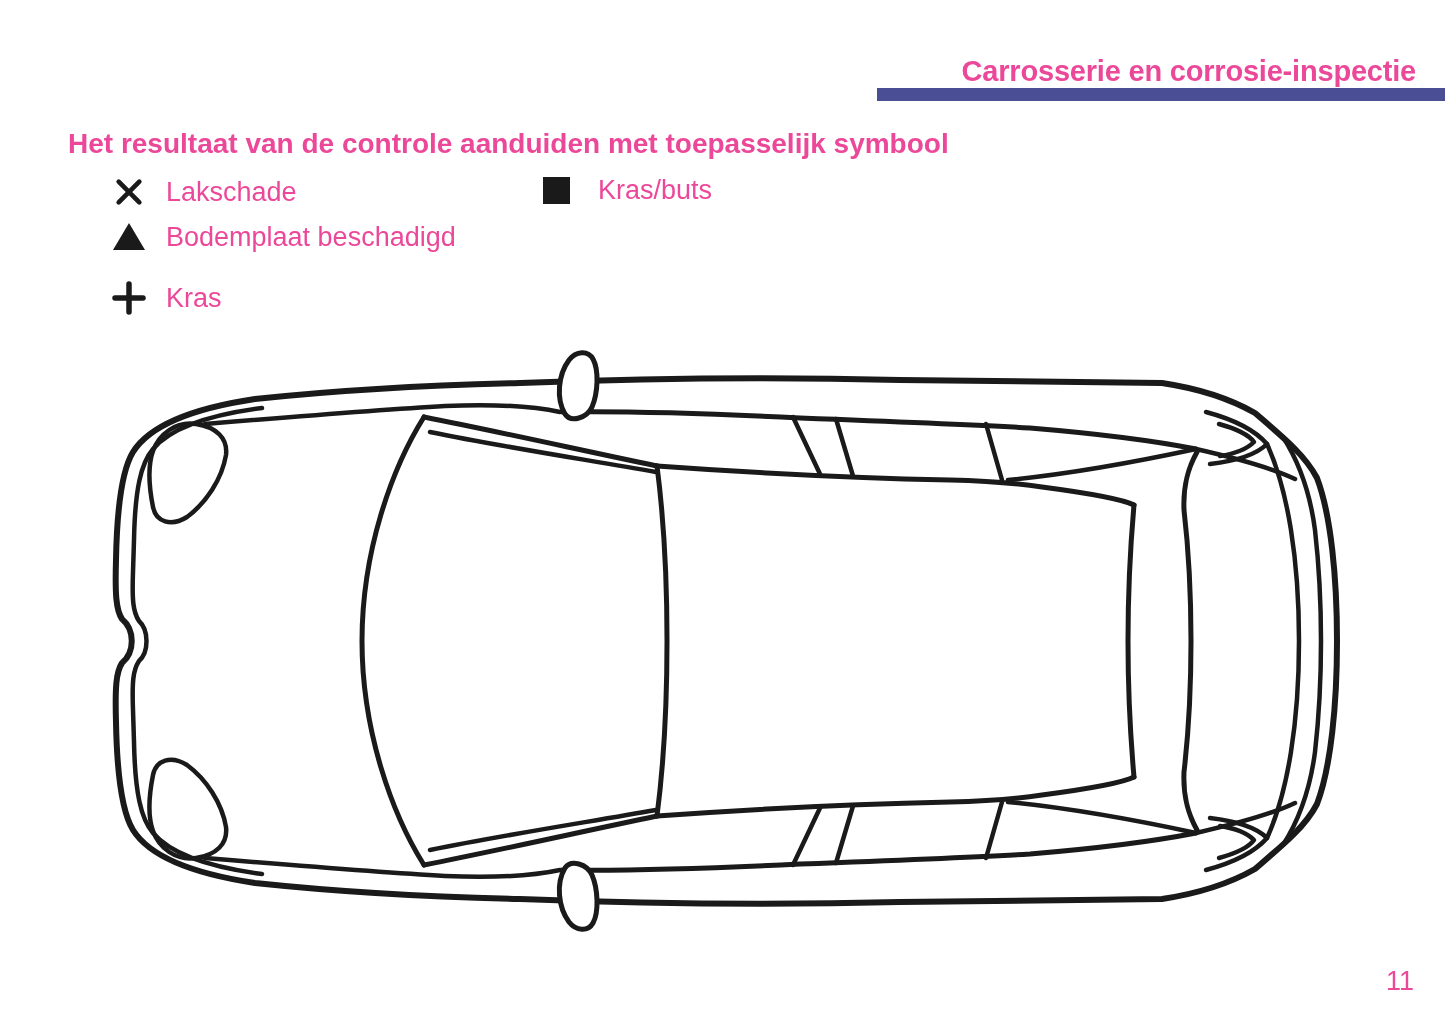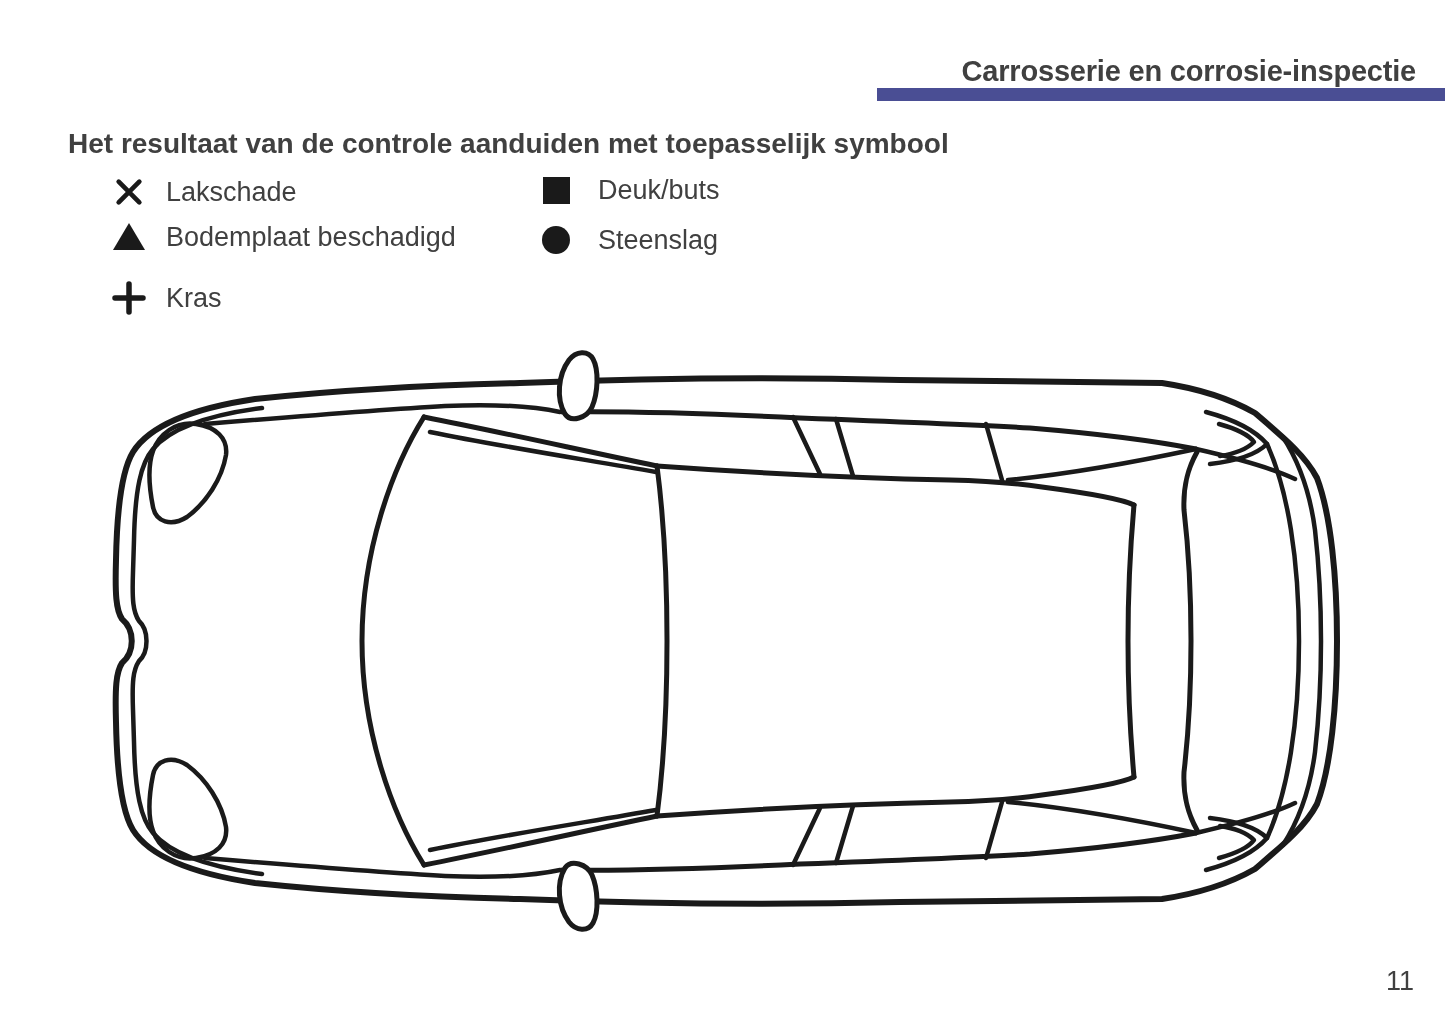--- a/index.html
+++ b/index.html
@@ -1,21 +1,21 @@
 <!DOCTYPE html>
 <html><head>
 <meta charset="utf-8">
 <style>
   html,body{margin:0;padding:0;background:#fff;}
   .page{
     position:relative;
     width:1445px;height:1018px;
     background:#ffffff;
     font-family:"Liberation Sans", sans-serif;
-    color:#404040;
+    color:#ec4899;
     overflow:hidden;
   }
   .title{
     position:absolute;
     top:55px;right:29px;
     font-size:29px;font-weight:bold;
     letter-spacing:-0.2px;
     white-space:nowrap;
   }
   .title-bar{
@@ -94,31 +94,23 @@
     </span>
     <span class="lbl">Kras</span>
   </div>
 
   <div class="legend-item c2" style="left:538px;top:172px;">
     <span class="sym">
       <svg width="29" height="29" viewBox="0 0 29 29">
           <rect class="solid" x="1" y="1" width="27" height="27"></rect>
         </svg>
     </span>
-    <span class="lbl">Deuk/buts</span>
-  </div>
-
-  <div class="legend-item c2" style="left:538px;top:222px;">
-    <span class="sym">
-      <svg width="30" height="30" viewBox="0 0 30 30">
-          <circle class="solid" cx="15" cy="15" r="14"></circle>
-        </svg>
-    </span>
-    <span class="lbl">Steenslag</span>
-  </div>
+    <span class="lbl">Kras/buts</span>
+  </div>
+
 
   <svg class="car-svg" width="1445" height="1018" viewBox="0 0 1445 1018" aria-label="car top view">
 
     <path class="ln w6" d="
       M 255,399
       C 340,390 430,385 520,383
       C 650,378 780,377 900,380
       C 1000,381 1100,382 1162,383
       C 1195,388 1227,397 1255,413
       C 1283,437 1305,455 1317,478

